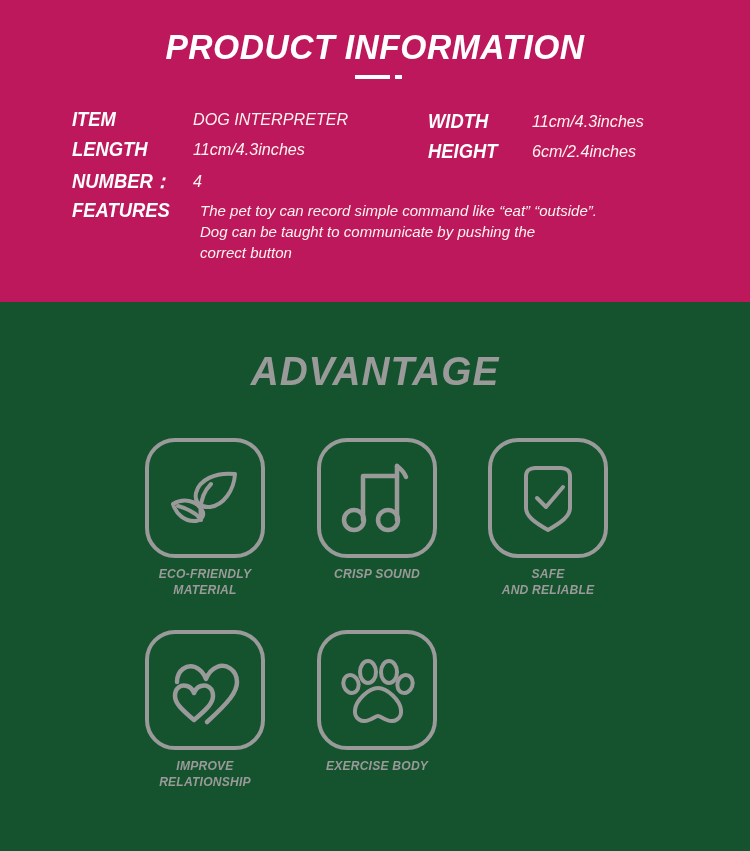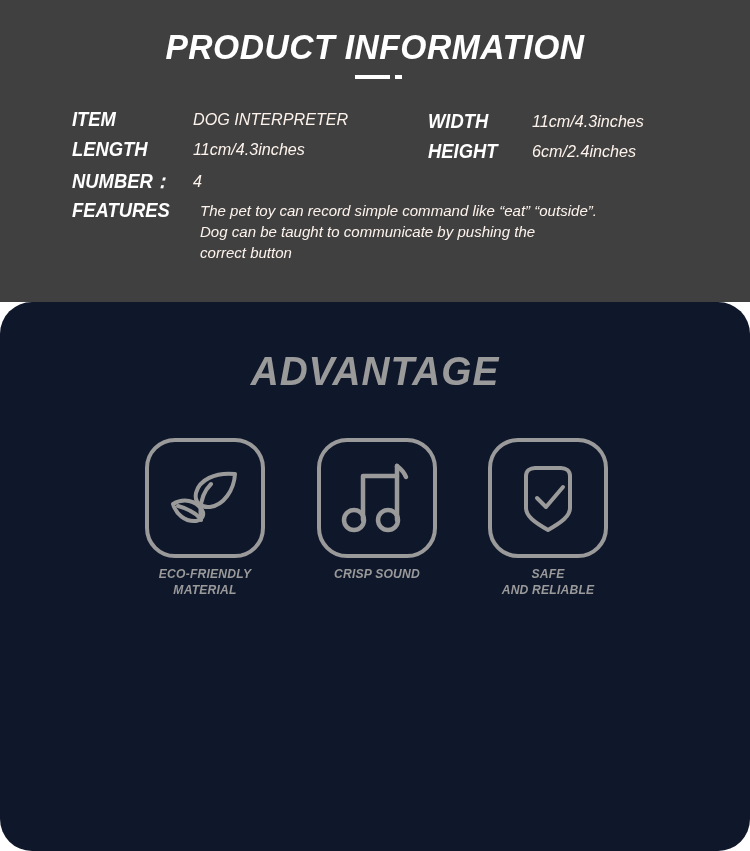--- a/index.html
+++ b/index.html
@@ -15,21 +15,21 @@
     position: relative;
   }
 
   
   .info-panel {
     position: absolute;
     left: 0;
     top: 0;
     width: 750px;
     height: 302px;
-    background: #404040;
+    background: #be185d;
     overflow: hidden;
   }
 
   .info-title {
     position: absolute;
     left: 0;
     top: 26px;
     width: 750px;
     text-align: center;
     color: #ffffff;
@@ -117,22 +117,21 @@
   .lbl-height  { left: 428px; top: 140px; }
   .val-height  { left: 532px; top: 142px; }
 
   
   .advantage-section {
     position: absolute;
     left: 0;
     top: 302px;
     width: 750px;
     height: 549px;
-    background: #0f172a;
-    border-radius: 32px;
+    background: #14532d;
   }
 
   .advantage-title {
     position: absolute;
     left: 0;
     top: 45px;
     width: 750px;
     text-align: center;
     color: #9a9a9a;
     font-size: 40px;
@@ -288,18 +287,48 @@
         </div>
         <div class="feature-label">
           <div>SAFE</div>
           <div>AND RELIABLE</div>
         </div>
       </div>
     </div>
 
     <div class="feature-row">
 
-
+      <div class="feature-cell cell-col-0">
+        <div class="tile">
+          <svg width="112" height="112" viewBox="0 0 112 112">
+            <g fill="none" stroke="#9a9a9a" stroke-width="4.5" stroke-linecap="round" stroke-linejoin="round">
+              <path d="M28 48 C 28 36, 38 30, 46 33 C 51 35, 55 40, 57 45 C 59 40, 63 35, 68 33 C 77 29, 88 36, 88 48 C 88 58, 80 68, 58 88"></path>
+              <path d="M26 62 C 26 54, 32 50, 38 52 C 41 53, 44 56, 45 59 C 46 56, 49 53, 52 52 C 58 50, 64 54, 64 62 C 64 69, 58 75, 45 86 C 32 75, 26 69, 26 62 Z"></path>
+            </g>
+          </svg>
+        </div>
+        <div class="feature-label">
+          <div>IMPROVE</div>
+          <div>RELATIONSHIP</div>
+        </div>
+      </div>
+
+      <div class="feature-cell cell-col-1">
+        <div class="tile">
+          <svg width="112" height="112" viewBox="0 0 112 112">
+            <g fill="none" stroke="#9a9a9a" stroke-width="4" stroke-linecap="round" stroke-linejoin="round">
+              <ellipse cx="47" cy="38" rx="8" ry="11"></ellipse>
+              <ellipse cx="68" cy="38" rx="8" ry="11"></ellipse>
+              <ellipse cx="30" cy="50" rx="7.5" ry="9" transform="rotate(-18 30 50)"></ellipse>
+              <ellipse cx="84" cy="50" rx="7.5" ry="9" transform="rotate(18 84 50)"></ellipse>
+              <path d="M57 54 C 66 54, 79 66, 80 76 C 81 85, 73 89, 66 86 C 61 84, 59 82, 57 82 C 55 82, 53 84, 48 86 C 41 89, 33 85, 34 76 C 35 66, 48 54, 57 54 Z"></path>
+            </g>
+          </svg>
+        </div>
+        <div class="feature-label">
+          <div>EXERCISE BODY</div>
+        </div>
+      </div>
 
     </div>
 
   </div>
 </div>
 
 </body></html>

